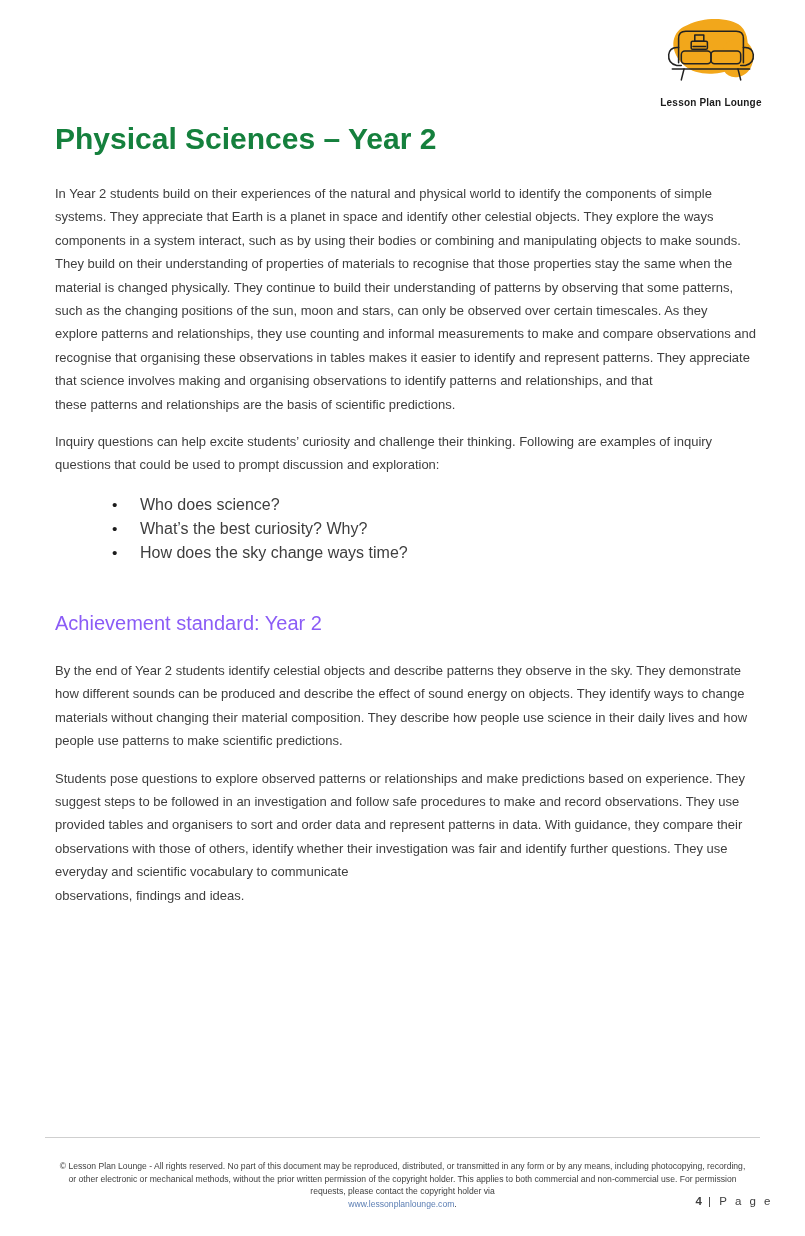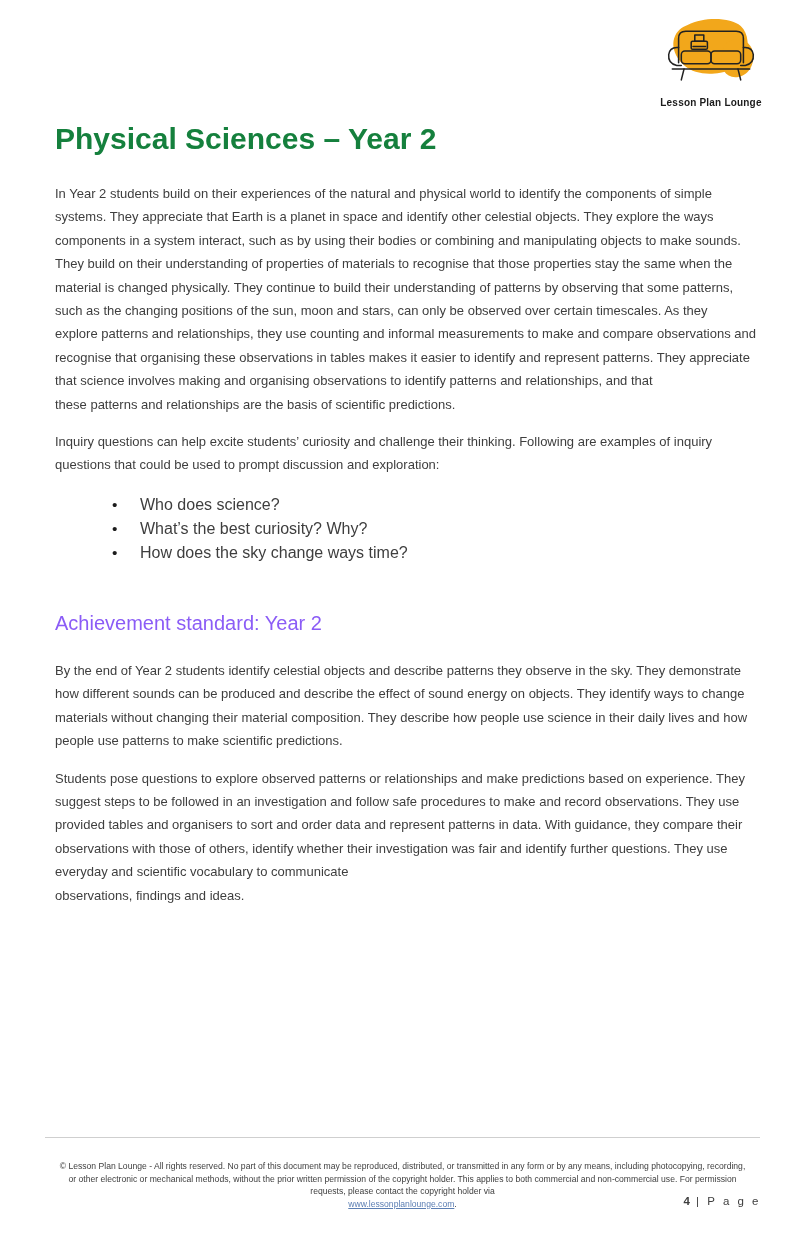--- a/index.html
+++ b/index.html
@@ -58,24 +58,24 @@
   .footer-rule {
     position: absolute; left: 45px; right: 45px; top: 1137px;
     border-top: 1px solid #cfcfcf; height: 0;
   }
   .footer-text {
     position: absolute; top: 1160px; left: 58px; width: 689px;
     text-align: center;
     font-size: 8.6px; line-height: 12.5px; color: #3e3e3e;
   }
   .footer-link {
-    color: #5b7eb3; text-decoration: underline; cursor: pointer;
+    color: #5b7eb3; cursor: pointer;
   }
   .page-number {
-    position: absolute; top: 1195px; right: 44px;
+    position: absolute; top: 1195px; right: 32px;
     font-size: 11.5px; color: #3e3e3e;
   }
   .page-number .num { font-weight: bold; letter-spacing: 1px; }
   .page-number .label { letter-spacing: 2.5px; margin-left: 2px; }
 </style>
 </head>
 <body>
 
 <div class="logo">
   <svg width="108" height="76" viewBox="0 0 120 84">

